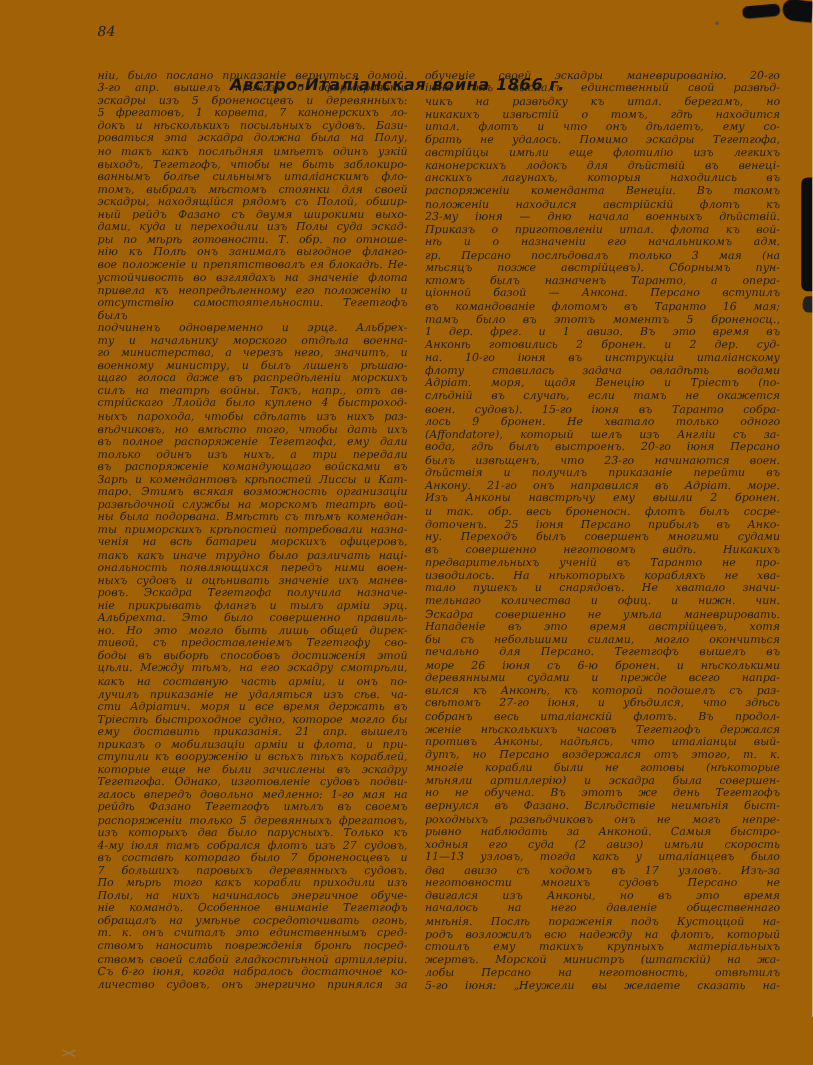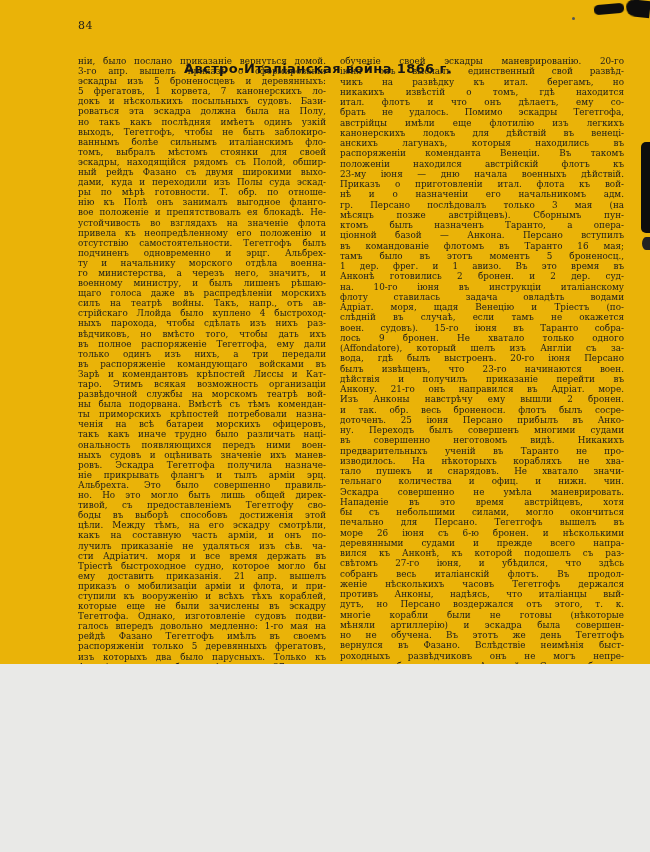--- a/index.html
+++ b/index.html
@@ -1,23 +1,24 @@
 <!DOCTYPE html>
 <html><head>
 <meta charset="utf-8">
 <style>
   html,body{margin:0;padding:0;background:#e9e9e7;}
   .page{
     position:relative;
-    width:650px;height:664px;
+    width:650px;height:852px;
     margin:0 auto;
-    background:#eab308;
+    background:#a16207;
     overflow:hidden;
     font-family:"DejaVu Serif", serif;
     color:#1d1d1d;
+    font-style:italic;
   }
   .page-num{
     position:absolute;left:78px;top:19px;
     font-size:11px;letter-spacing:.5px;
   }
   .running-title{
     position:absolute;top:17px;left:0;width:636px;
     text-align:center;
     font-family:"DejaVu Sans", sans-serif;
     font-weight:bold;font-size:13px;letter-spacing:.4px;

